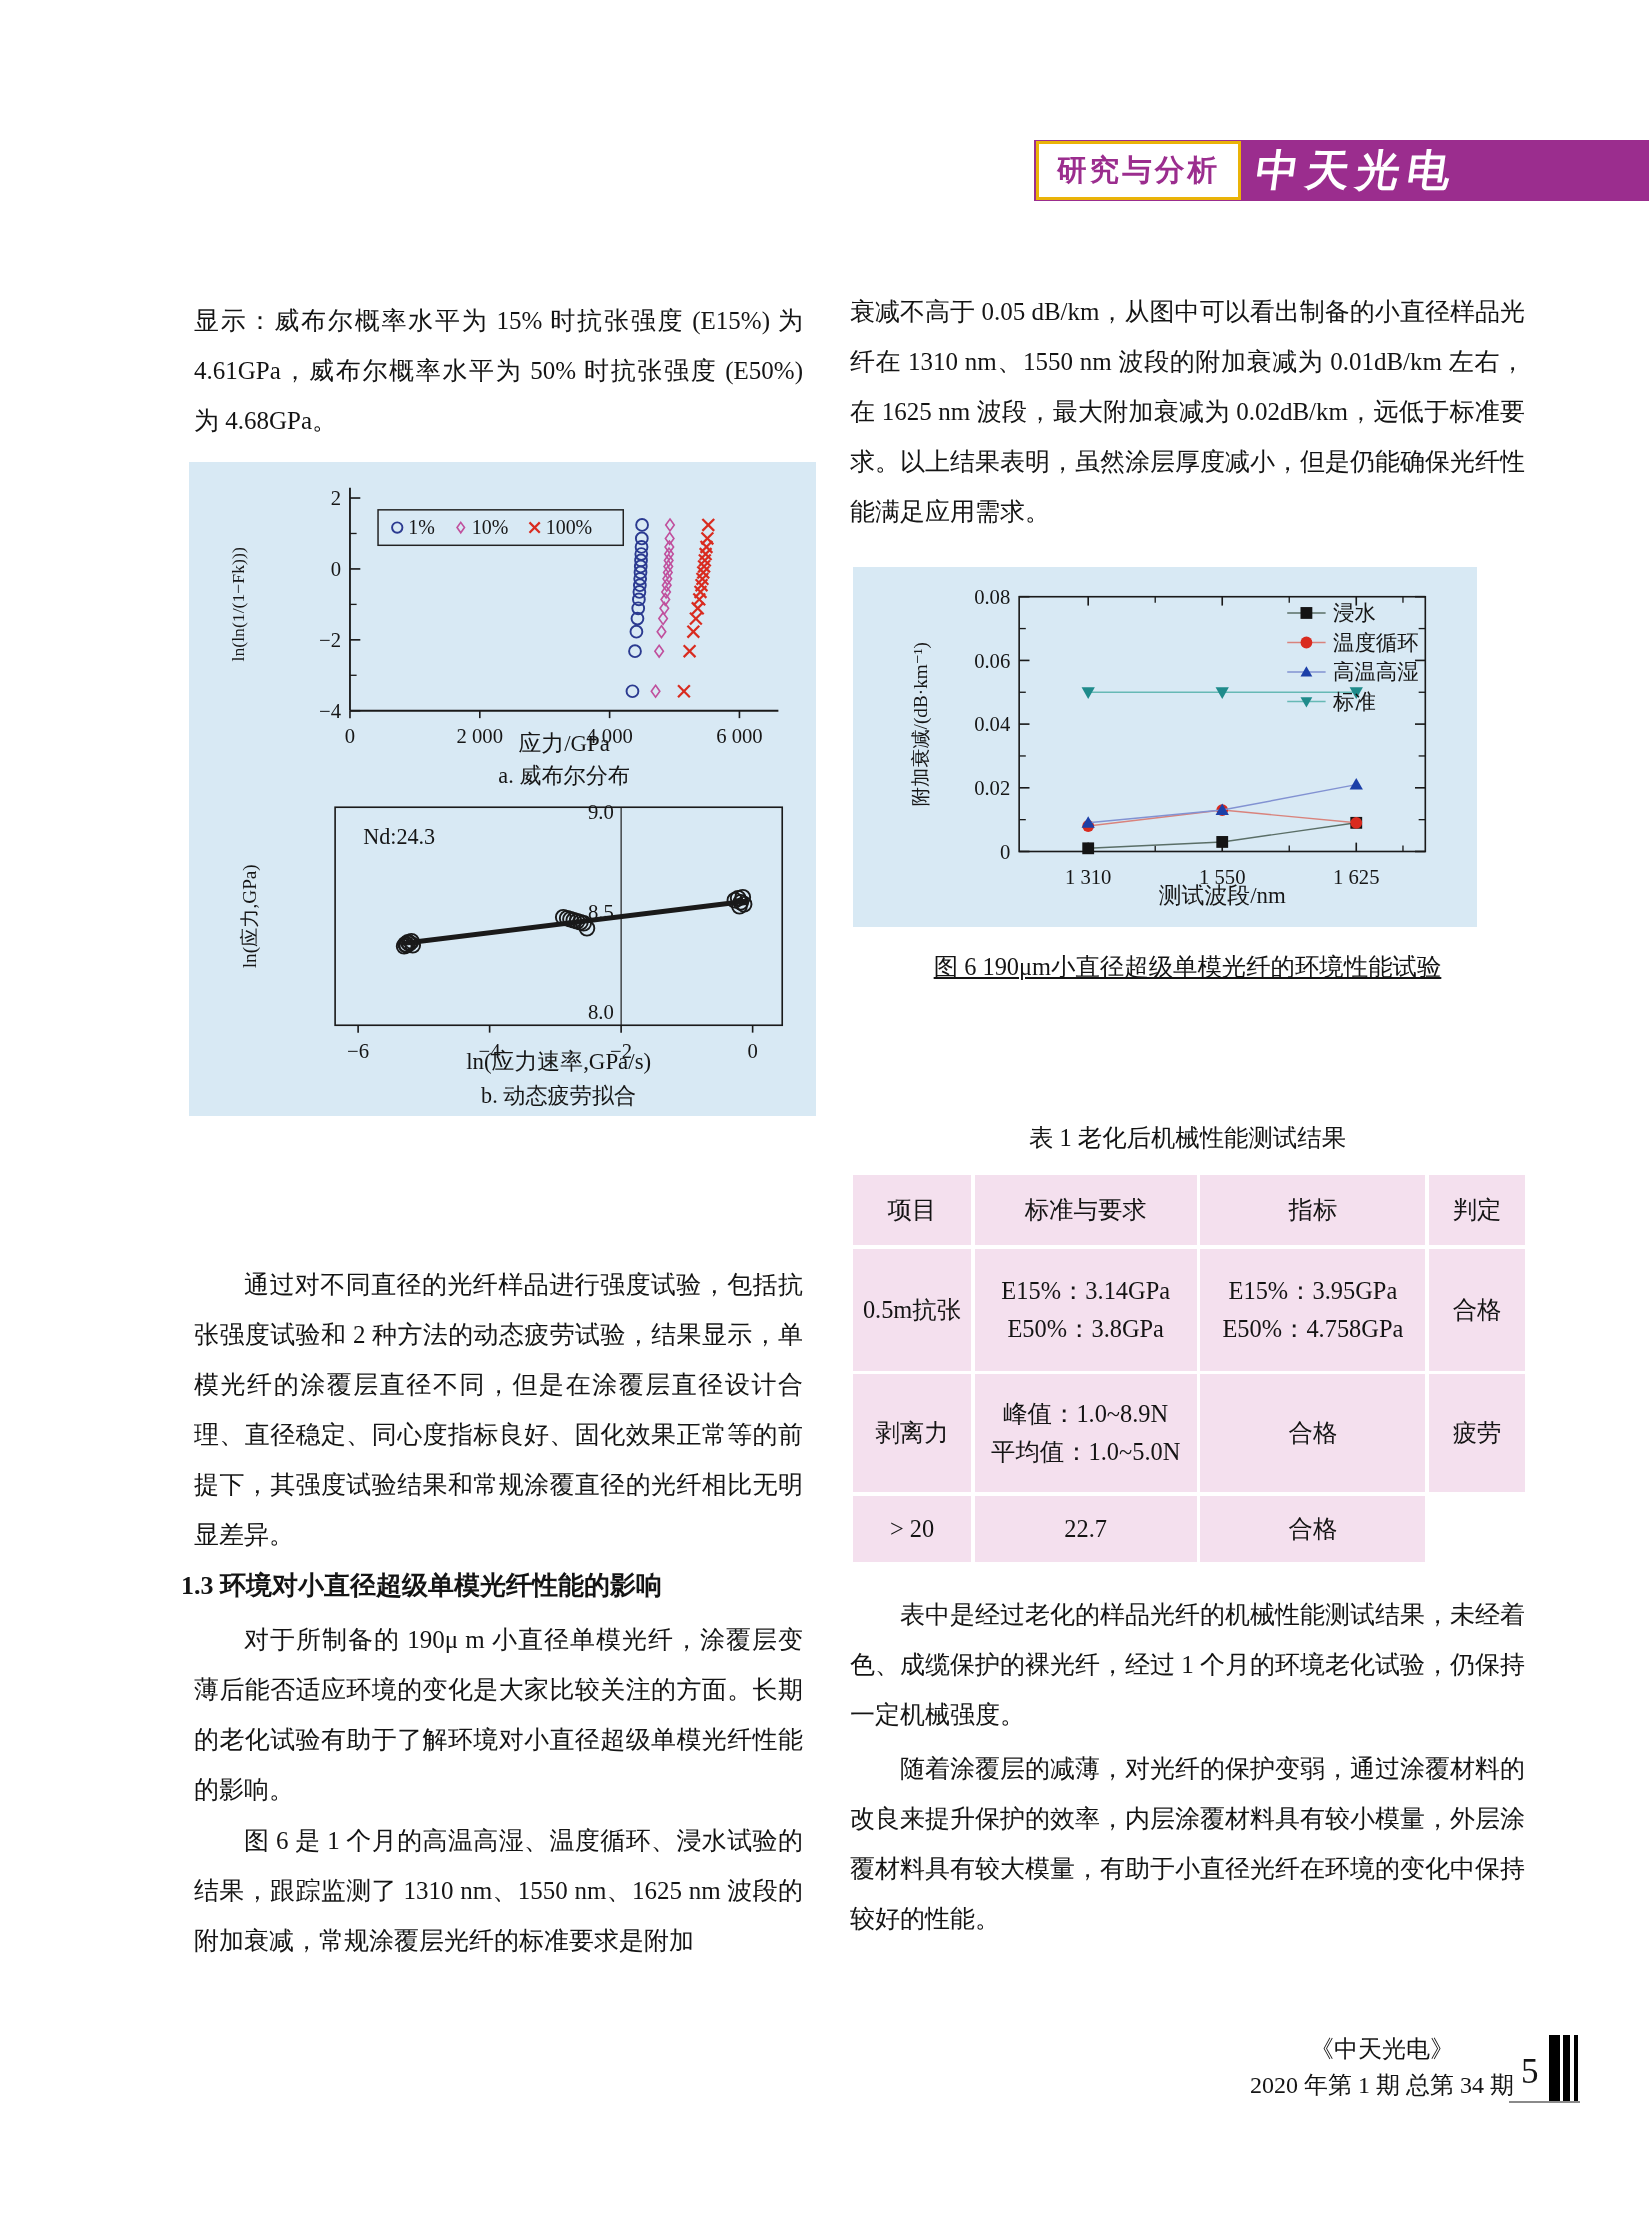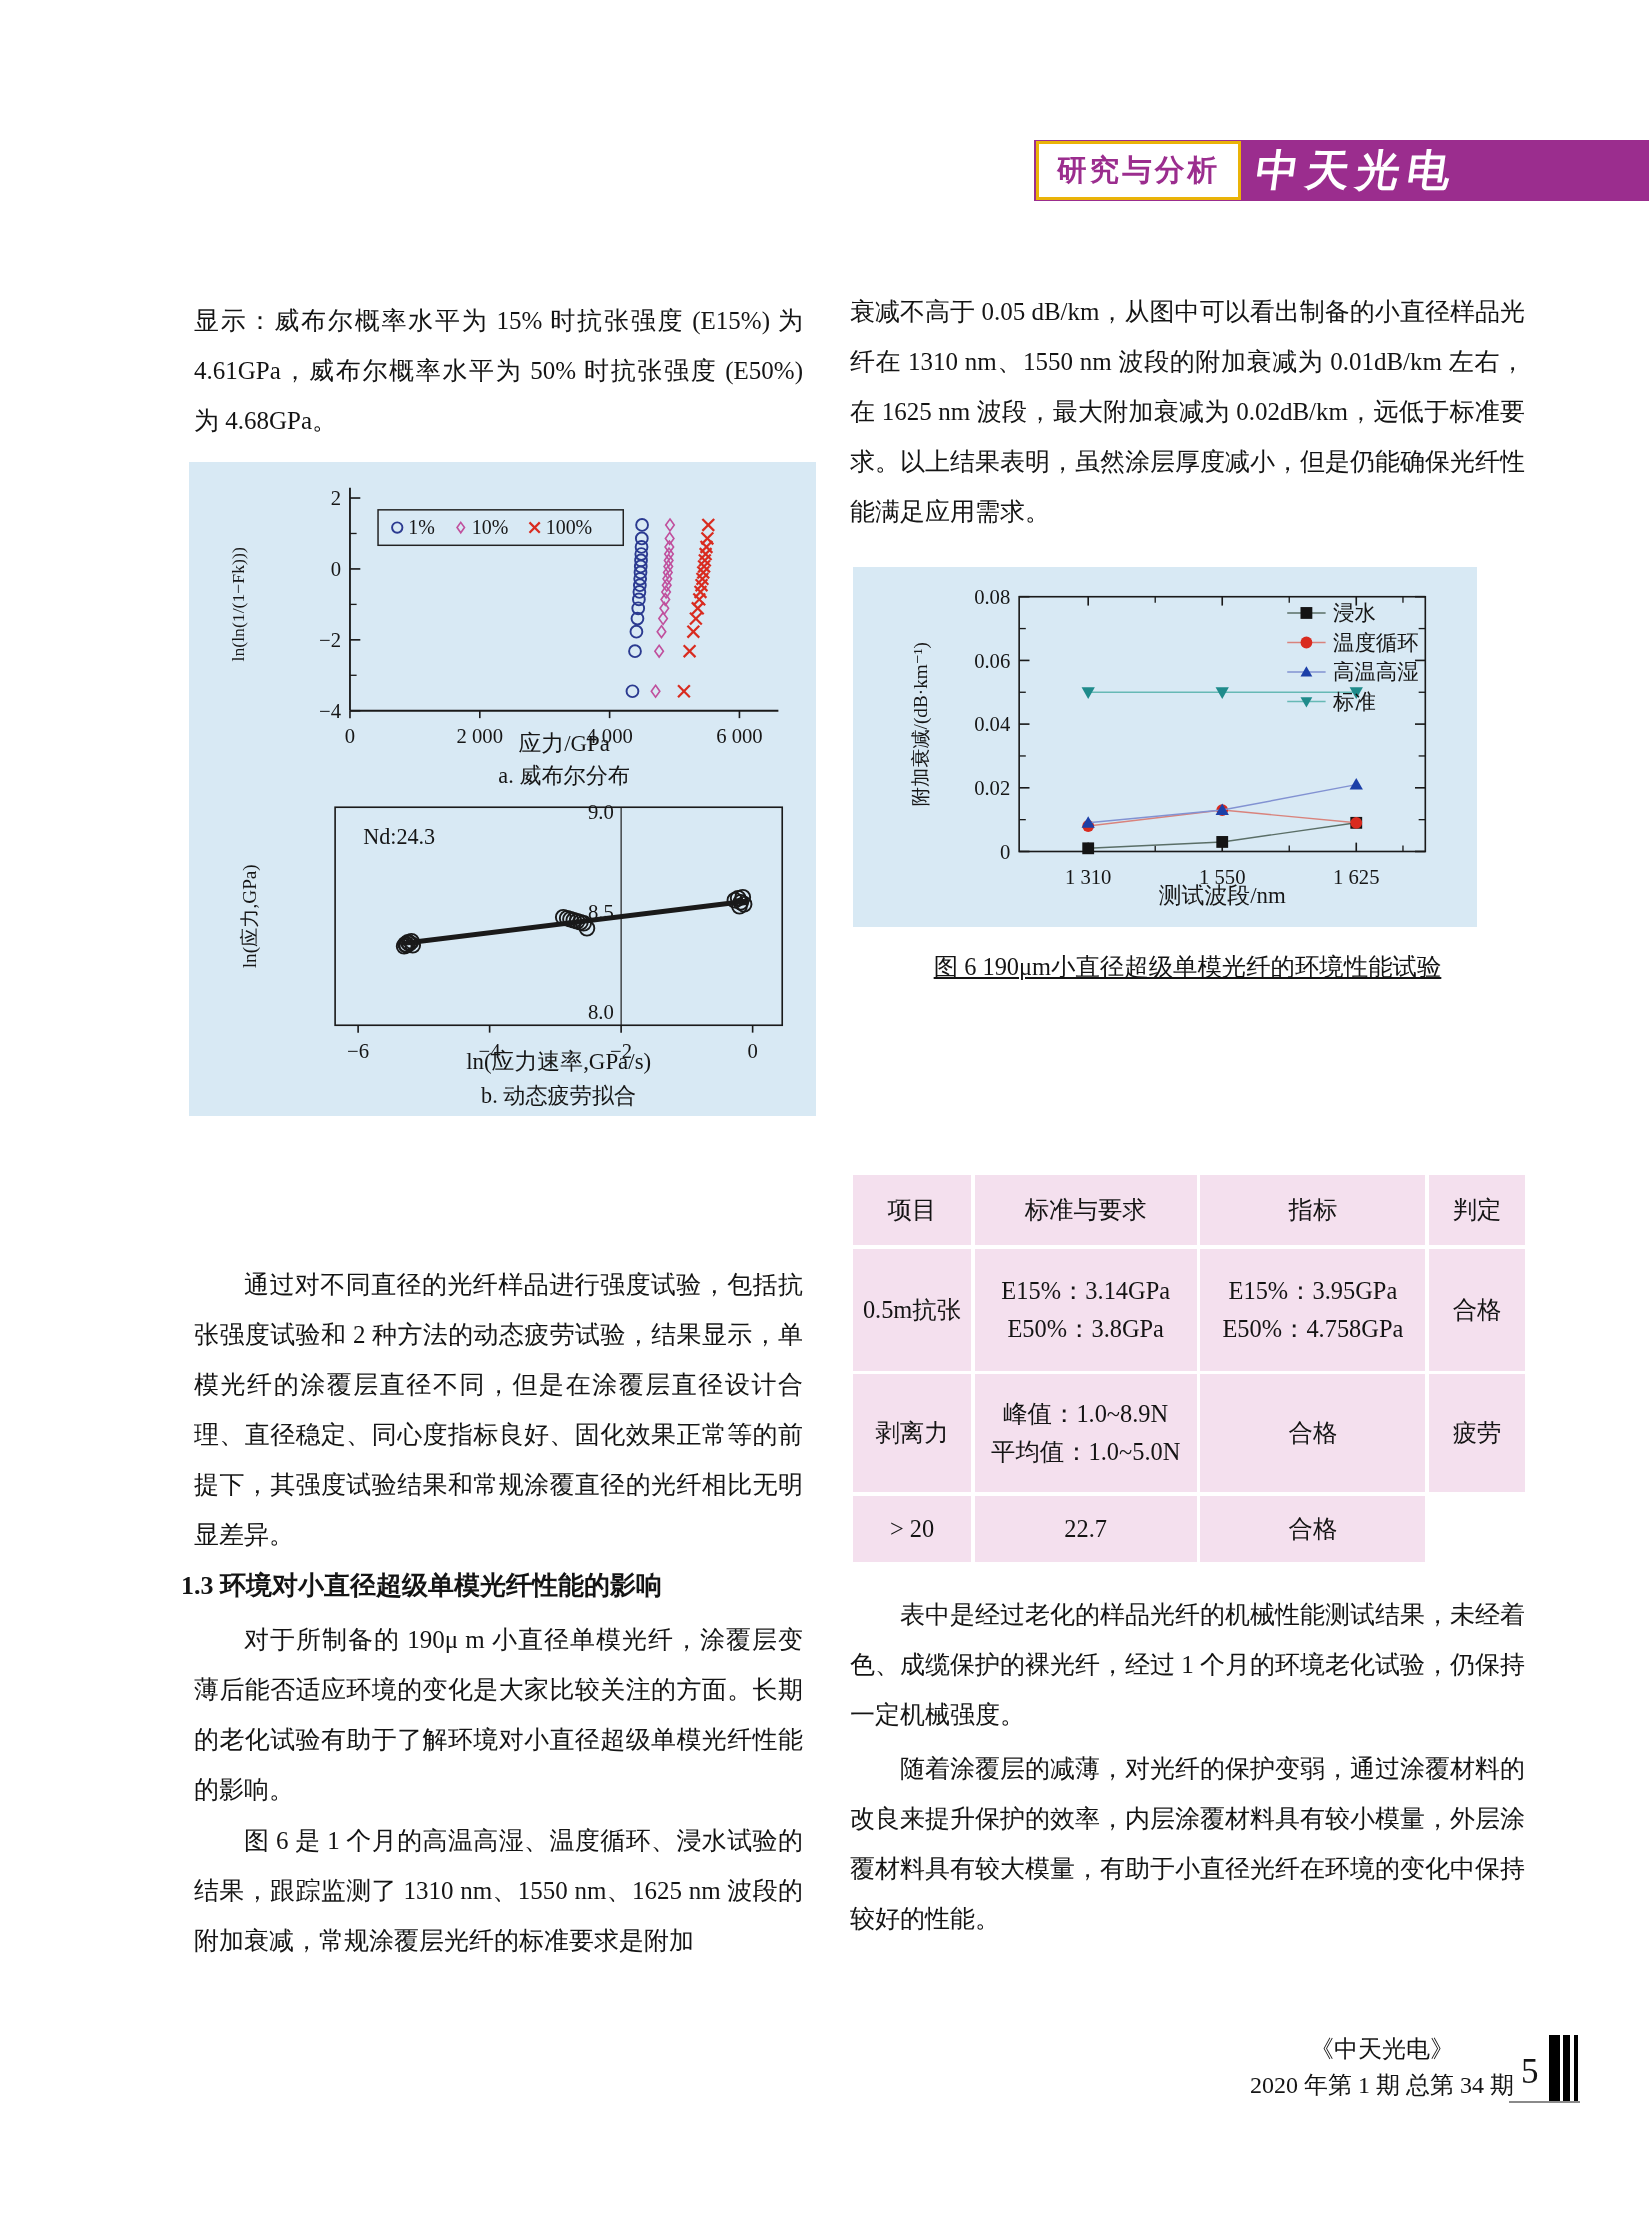--- a/index.html
+++ b/index.html
@@ -260,20 +260,21 @@
       <line x1="588" y1="182" x2="640" y2="182" stroke="#66b9b5" stroke-width="2"></line>
       <polygon points="614,190 606,176 622,176" fill="#1f8b8b"></polygon>
       <text x="650" y="192" font-size="29" text-anchor="start" fill="#161616">标准</text>
       <text x="500" y="455" font-size="31" text-anchor="middle" fill="#161616">测试波段/nm</text>
       <text x="100" y="212.5" font-size="26" text-anchor="middle" fill="#161616" transform="rotate(-90 100 212.5)">附加衰减/(dB·km⁻¹)</text>
     </svg>
 
   <div class="caption" style="left:850px;top:944px;width:675px;">图 6  190μm小直径超级单模光纤的环境性能试验</div>
 
 
+  <div class="tbl-title" style="left:850px;top:1122px;width:675px;">表 1 老化后机械性能测试结果</div>
 
   <div class="tbl" style="left:853px;top:1175px;">
     <div class="cell">
         <span>项目</span>
       </div>
     <div class="cell">
         <span>标准与要求</span>
       </div>
     <div class="cell">
         <span>指标</span>

